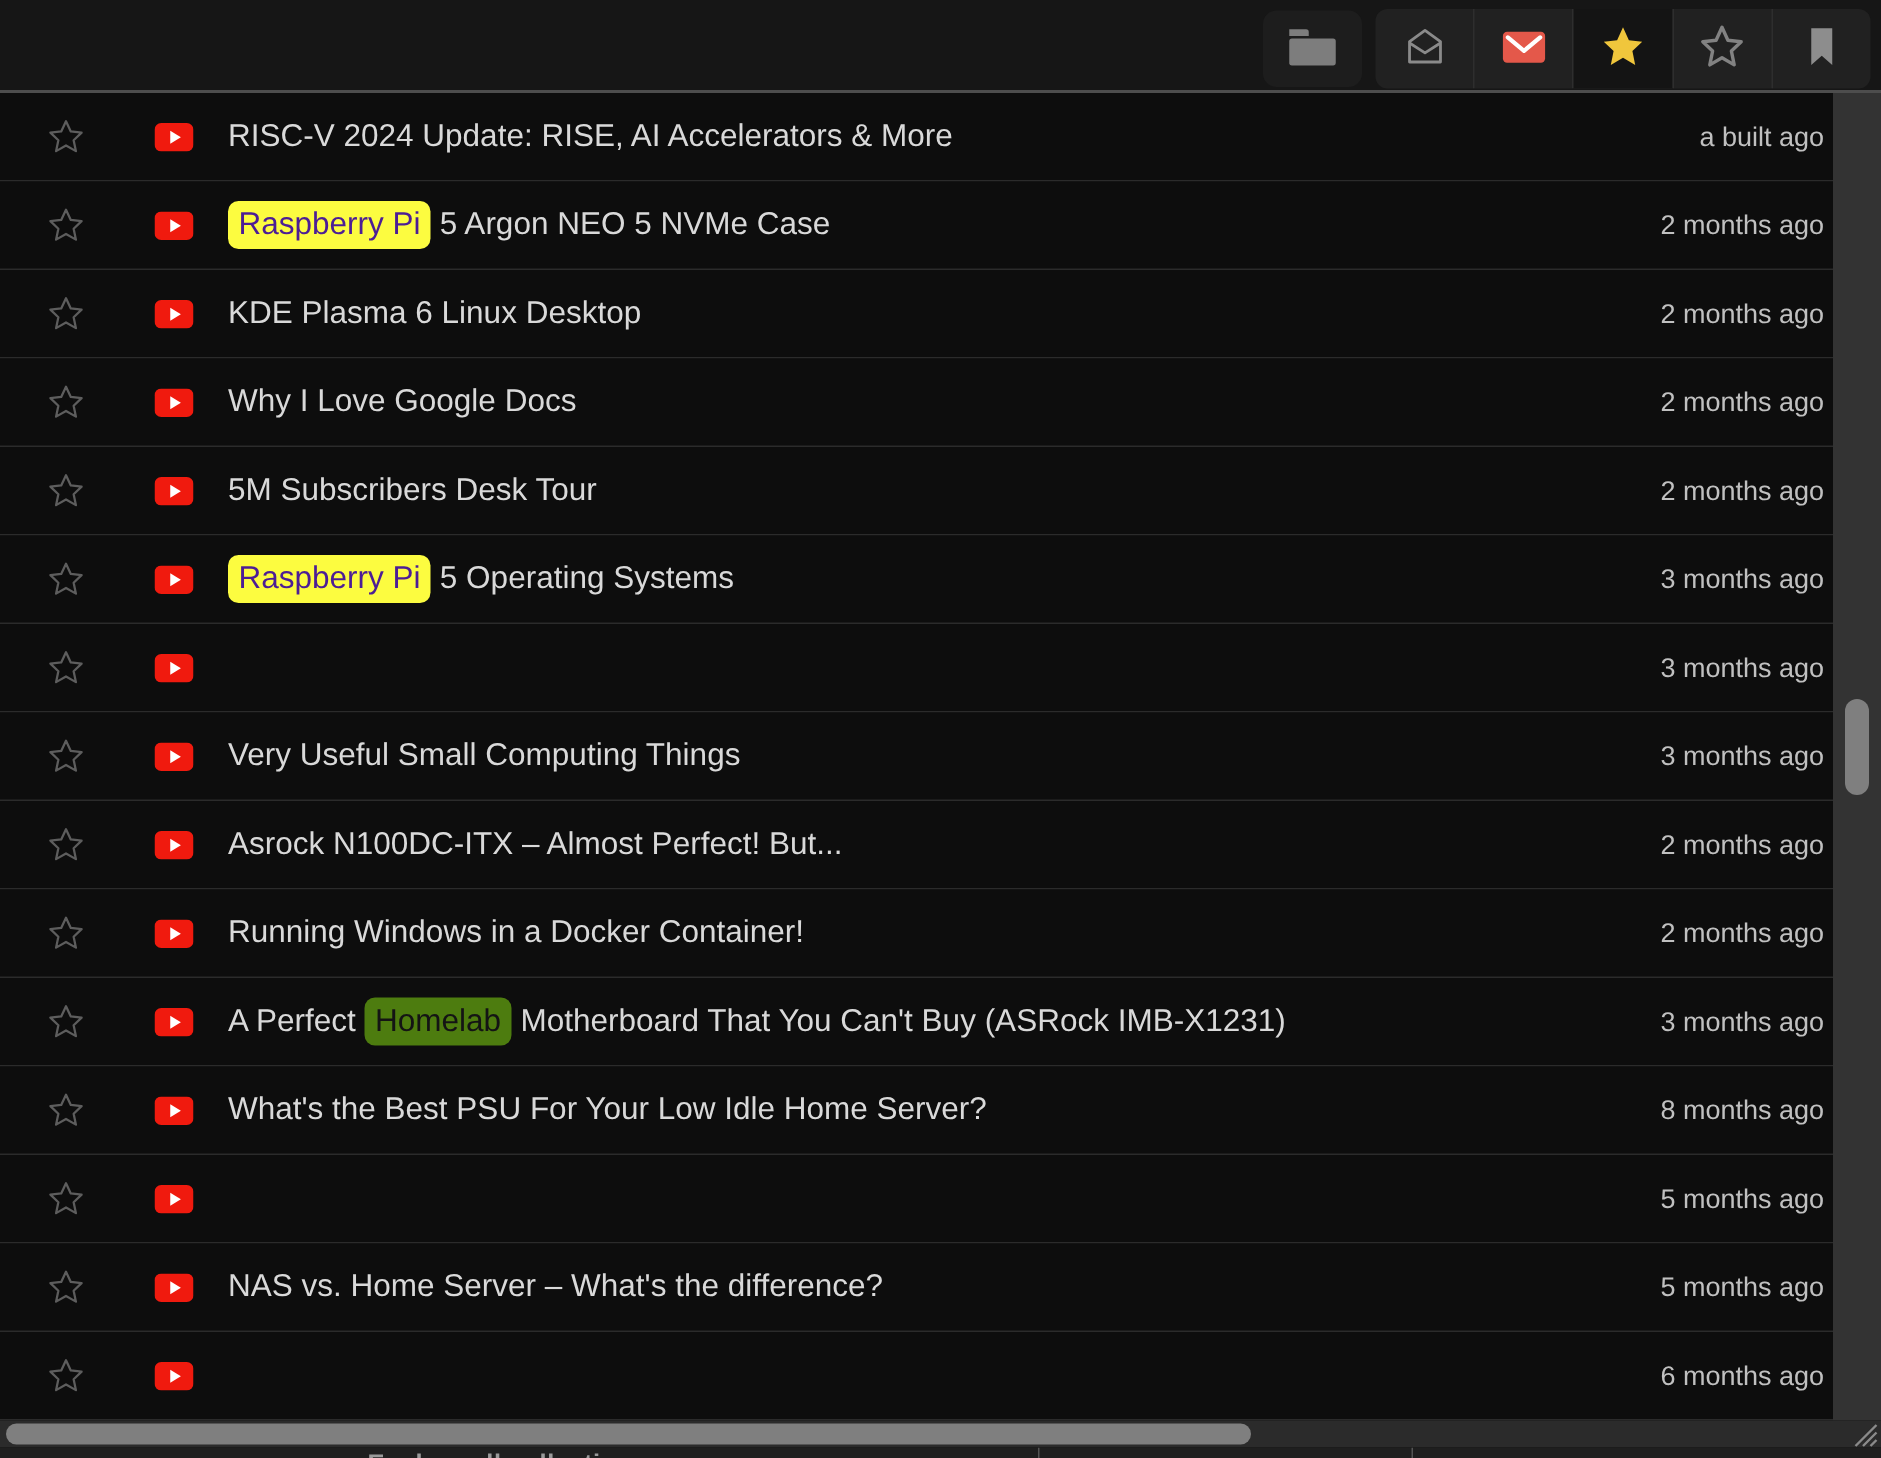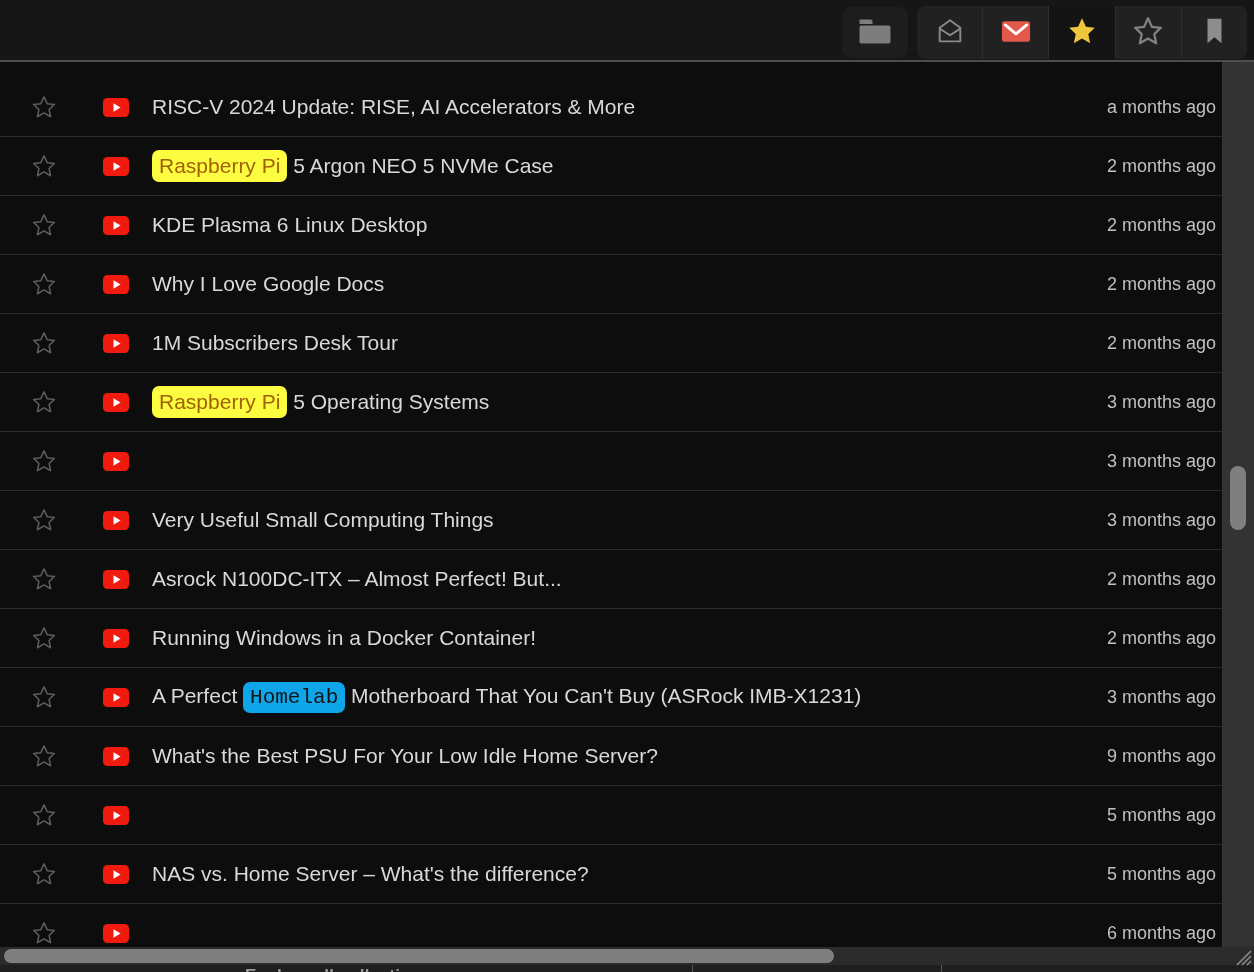--- a/index.html
+++ b/index.html
@@ -11,31 +11,31 @@
            border-bottom:2px solid #4d4d4d;box-sizing:border-box;}
   .tool-btn{display:flex;align-items:center;justify-content:center;border:none;cursor:pointer;padding:0;}
   .folder-btn{position:absolute;left:842px;top:7px;width:66px;height:51px;background:#1d1d1d;border-radius:9px;}
   .btn-group{position:absolute;left:917px;top:6px;width:330px;height:53px;display:flex;
              background:#212121;border-radius:8px;overflow:hidden;}
   .btn-group .tool-btn{flex:1;background:transparent;border-left:1px solid #2e2e2e;}
   .btn-group .tool-btn:first-child{border-left:none;}
   .btn-group .tool-btn.active{background:#141414;}
 
   
-  .list{position:absolute;top:78px;left:0;width:1222px;margin:0;padding:0;list-style:none;}
+  .list{position:absolute;top:62px;left:0;width:1222px;margin:0;padding:0;list-style:none;}
   .row{display:flex;align-items:center;height:59px;box-sizing:border-box;
        border-bottom:1px solid #2b2b2b;background:#0d0d0d;}
   .star-btn{margin-left:30px;width:28px;height:28px;background:none;border:none;padding:0;cursor:pointer;
             display:flex;align-items:center;justify-content:center;}
   .yt-badge{margin-left:45px;display:flex;align-items:center;}
   .title{margin-left:23px;font-size:21px;color:#d9d9d9;white-space:nowrap;text-decoration:none;cursor:pointer;}
   .time{margin-left:auto;padding-right:6px;font-size:18px;color:#c0c0c0;white-space:nowrap;}
   .mark{display:inline-block;padding:4px 7px;border-radius:7px;}
-  .mark.bright{background:#fcfc40;color:#a16207;}
-  .mark.dim{background:#0ea5e9;color:#141414;font-family:Liberation Mono, monospace;}
+  .mark.bright{background:#fcfc40;color:#4c1d95;}
+  .mark.dim{background:#4d7c0f;color:#141414;}
 
   
   .vscroll{position:absolute;top:62px;right:0;width:32px;height:885px;background:#333333;}
   .vthumb{position:absolute;left:8px;top:404px;width:16px;height:64px;border-radius:8px;background:#7f7f7f;}
   .hscroll{position:absolute;top:947px;left:0;width:1254px;height:18px;background:#2b2b2b;}
   .hthumb{position:absolute;left:4px;top:2px;width:830px;height:14px;border-radius:7px;background:#7f7f7f;}
 
   
   .footer{position:absolute;top:965px;left:0;width:1254px;height:7px;background:#1f1f1f;overflow:hidden;}
   .footer-text{position:absolute;left:245px;top:1px;font-size:17px;font-weight:bold;color:#9a9a9a;
@@ -106,21 +106,21 @@
             <polygon points="12,2.6 14.95,8.9 21.6,9.6 16.7,14.3 18.1,21 12,17.5 5.9,21 7.3,14.3 2.4,9.6 9.05,8.9" fill="none" stroke="#5d5d5d" stroke-width="1.4" stroke-linejoin="round"></polygon>
           </svg>
         </button>
       <span class="yt-badge">
           <svg width="26" height="19" viewBox="0 0 26 19">
             <rect width="26" height="19" rx="4.5" fill="#f01a0e"></rect>
             <polygon points="10.5,5.2 17.6,9.5 10.5,13.8" fill="#fff"></polygon>
           </svg>
         </span>
       <a class="title"><span>RISC-V 2024 Update: RISE, AI Accelerators &amp; More</span><span></span></a>
-      <span class="time">a months ago</span>
+      <span class="time">a built ago</span>
     </li>
     <li class="row">
       <button class="star-btn">
           <svg width="26" height="26" viewBox="0 0 24 24">
             <polygon points="12,2.6 14.95,8.9 21.6,9.6 16.7,14.3 18.1,21 12,17.5 5.9,21 7.3,14.3 2.4,9.6 9.05,8.9" fill="none" stroke="#5d5d5d" stroke-width="1.4" stroke-linejoin="round"></polygon>
           </svg>
         </button>
       <span class="yt-badge">
           <svg width="26" height="19" viewBox="0 0 26 19">
             <rect width="26" height="19" rx="4.5" fill="#f01a0e"></rect>
@@ -165,21 +165,21 @@
           <svg width="26" height="26" viewBox="0 0 24 24">
             <polygon points="12,2.6 14.95,8.9 21.6,9.6 16.7,14.3 18.1,21 12,17.5 5.9,21 7.3,14.3 2.4,9.6 9.05,8.9" fill="none" stroke="#5d5d5d" stroke-width="1.4" stroke-linejoin="round"></polygon>
           </svg>
         </button>
       <span class="yt-badge">
           <svg width="26" height="19" viewBox="0 0 26 19">
             <rect width="26" height="19" rx="4.5" fill="#f01a0e"></rect>
             <polygon points="10.5,5.2 17.6,9.5 10.5,13.8" fill="#fff"></polygon>
           </svg>
         </span>
-      <a class="title"><span>1M Subscribers Desk Tour</span><span></span></a>
+      <a class="title"><span>5M Subscribers Desk Tour</span><span></span></a>
       <span class="time">2 months ago</span>
     </li>
     <li class="row">
       <button class="star-btn">
           <svg width="26" height="26" viewBox="0 0 24 24">
             <polygon points="12,2.6 14.95,8.9 21.6,9.6 16.7,14.3 18.1,21 12,17.5 5.9,21 7.3,14.3 2.4,9.6 9.05,8.9" fill="none" stroke="#5d5d5d" stroke-width="1.4" stroke-linejoin="round"></polygon>
           </svg>
         </button>
       <span class="yt-badge">
           <svg width="26" height="19" viewBox="0 0 26 19">
@@ -270,21 +270,21 @@
             <polygon points="12,2.6 14.95,8.9 21.6,9.6 16.7,14.3 18.1,21 12,17.5 5.9,21 7.3,14.3 2.4,9.6 9.05,8.9" fill="none" stroke="#5d5d5d" stroke-width="1.4" stroke-linejoin="round"></polygon>
           </svg>
         </button>
       <span class="yt-badge">
           <svg width="26" height="19" viewBox="0 0 26 19">
             <rect width="26" height="19" rx="4.5" fill="#f01a0e"></rect>
             <polygon points="10.5,5.2 17.6,9.5 10.5,13.8" fill="#fff"></polygon>
           </svg>
         </span>
       <a class="title"><span>What's the Best PSU For Your Low Idle Home Server?</span><span></span></a>
-      <span class="time">9 months ago</span>
+      <span class="time">8 months ago</span>
     </li>
     <li class="row">
       <button class="star-btn">
           <svg width="26" height="26" viewBox="0 0 24 24">
             <polygon points="12,2.6 14.95,8.9 21.6,9.6 16.7,14.3 18.1,21 12,17.5 5.9,21 7.3,14.3 2.4,9.6 9.05,8.9" fill="none" stroke="#5d5d5d" stroke-width="1.4" stroke-linejoin="round"></polygon>
           </svg>
         </button>
       <span class="yt-badge">
           <svg width="26" height="19" viewBox="0 0 26 19">
             <rect width="26" height="19" rx="4.5" fill="#f01a0e"></rect>

